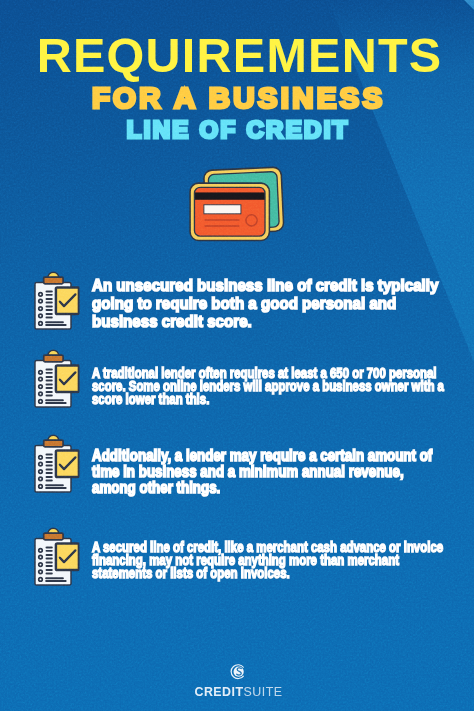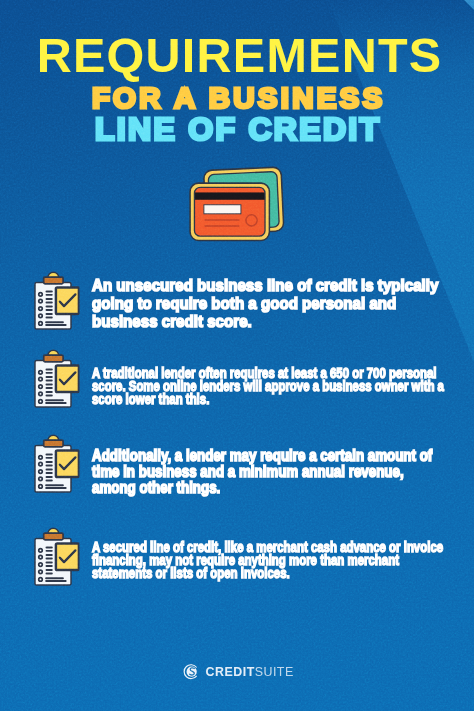--- a/index.html
+++ b/index.html
@@ -16,38 +16,38 @@
   .bg-diag-a{position:absolute;left:0;top:0;width:474px;height:711px;}
 
   .grain{position:absolute;left:0;top:0;width:474px;height:711px;
          opacity:.34;mix-blend-mode:overlay;pointer-events:none;z-index:9;}
   .hero{position:absolute;left:186px;top:165.5px;width:104px;height:79px;}
 
   
   .head{position:absolute;left:0;right:0;top:0;text-align:center;}
   .t1{position:absolute;left:0;right:0;top:32px;left:4px;right:0px;font-weight:bold;font-size:48.5px;line-height:47px;color:#fff33f;letter-spacing:1.25px;text-indent:1.25px;display:block;}
   .t2{position:absolute;left:0;right:0;top:83px;font-weight:bold;font-size:29.5px;line-height:29.5px;color:#ffc93f;-webkit-text-stroke:3.2px #ffc93f;letter-spacing:3.2px;text-indent:3.2px;display:block;}
-  .t3{position:absolute;left:0;right:0;top:115px;font-weight:bold;font-size:32px;line-height:29.5px;color:#5fe1f8;-webkit-text-stroke:3.2px #5fe1f8;letter-spacing:2.3px;text-indent:2.3px;display:block;}
+  .t3{position:absolute;left:0;right:0;top:115px;font-weight:bold;font-size:24px;line-height:29.5px;color:#5fe1f8;-webkit-text-stroke:3.2px #5fe1f8;letter-spacing:2.3px;text-indent:2.3px;display:block;}
 
   
   .row{position:absolute;display:block;left:0;width:474px;}
   .row .icon{position:absolute;left:34px;width:45.5px;height:59px;}
   .r1 .icon{top:-4.0px;} .r2 .icon{top:-3.6px;} .r3 .icon{top:0.3px;} .r4 .icon{top:0.2px;}
   .r1{top:275px;} .r2{top:353px;} .r3{top:434px;} .r4{top:527px;}
   .row .txt{position:absolute;left:92px;color:#ffffff;font-weight:bold;
             letter-spacing:0px;transform-origin:0 0;
             text-shadow:0 1px 1px rgba(9,50,92,.30);}
   .r1 .txt{top:2px;font-size:17px;line-height:17.9px;width:390px;-webkit-text-stroke:1.7px #fff;transform:scaleX(.89);}
   .r2 .txt{top:14px;font-size:14px;line-height:13.2px;width:440px;-webkit-text-stroke:1.4px #fff;transform:scaleX(.815);}
   .r3 .txt{top:14px;font-size:16.3px;line-height:15.8px;width:418px;-webkit-text-stroke:1.7px #fff;transform:scaleX(.82);}
   .r4 .txt{top:14px;font-size:14px;line-height:12.8px;width:432px;-webkit-text-stroke:1.4px #fff;transform:scaleX(.817);}
 
   
   .footer{position:absolute;left:3px;right:0;top:663px;display:flex;align-items:center;
-          justify-content:center;gap:5px;}
+          justify-content:center;gap:5px;flex-direction:column;}
   .logo{width:17.3px;height:17.3px;}
   .brand{font-size:12.4px;letter-spacing:0.5px;color:#e1edf8;white-space:nowrap;}
   .brand b{font-weight:bold;}
   .brand i{font-style:normal;font-weight:300;opacity:.82;}
 </style>
 </head>
 <body>
 
 <div class="poster">
 

